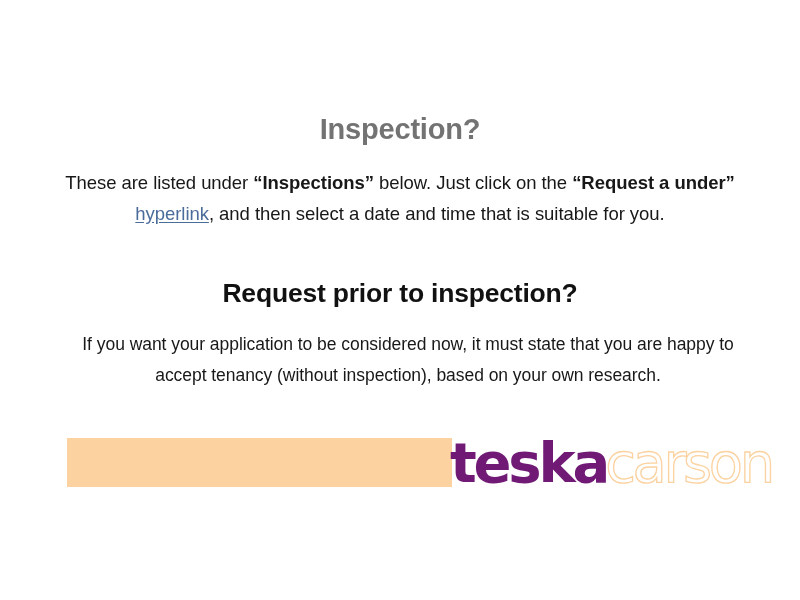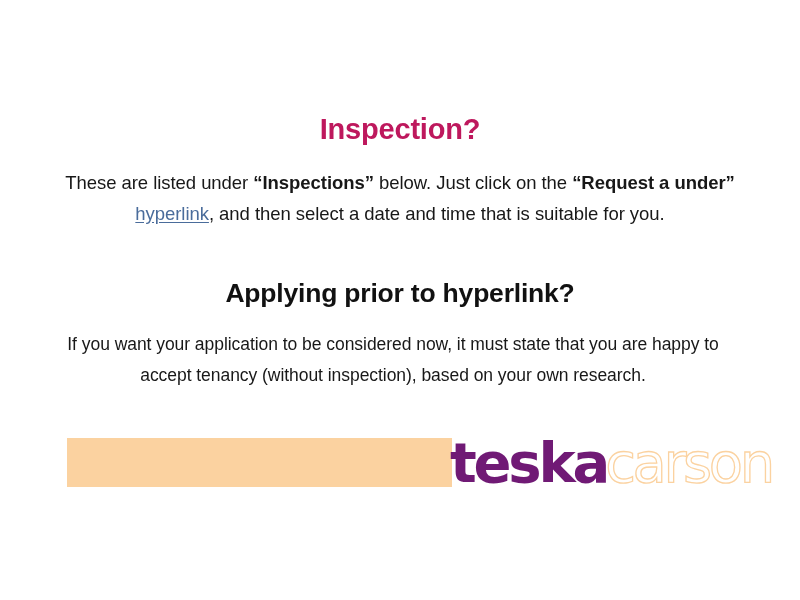--- a/index.html
+++ b/index.html
@@ -26,21 +26,21 @@
   .heading-1 {
     position: absolute;
     top: 113px;
     left: 0;
     width: 800px;
     text-align: center;
     font-size: 29px;
     font-weight: bold;
     line-height: 1.15;
     letter-spacing: -0.2px;
-    color: #be185d;
+    color: #737373;
   }
 
   .body-1 {
     position: absolute;
     top: 167px;
     left: 62px;
     width: 676px;
     text-align: center;
     font-size: 18.5px;
     line-height: 31px;
@@ -70,21 +70,21 @@
     font-size: 26.5px;
     font-weight: bold;
     line-height: 1.15;
     letter-spacing: -0.2px;
     color: #111111;
   }
 
   .body-2 {
     position: absolute;
     top: 329px;
-    left: 55px;
+    left: 70px;
     width: 676px;
     text-align: center;
     font-size: 17.5px;
     line-height: 31px;
     color: #181818;
     letter-spacing: -0.05px;
   }
 
   
   .logo-area {
@@ -139,21 +139,21 @@
 <body>
 
 <div class="slide">
 
   <div class="heading-1">Inspection?</div>
 
   <div class="body-1">
     <span>These are listed under </span><b>“Inspections”</b><span> below. Just click on the </span><b>“Request a under”</b> <span class="hyperlink">hyperlink</span><span>, and then select a date and time that is suitable for you.</span>
   </div>
 
-  <div class="heading-2">Applying prior to hyperlink?</div>
+  <div class="heading-2">Request prior to inspection?</div>
 
   <div class="body-2">
     <span>If you want your application to be considered now, it must state that you are happy to accept tenancy (without inspection), based on your own research.</span>
   </div>
 
   <div class="logo-area">
     <div class="logo-bar"></div>
     <div class="logo-wordmark">
       <span class="logo-teska">teska</span><span class="logo-carson">carson</span>
     </div>

